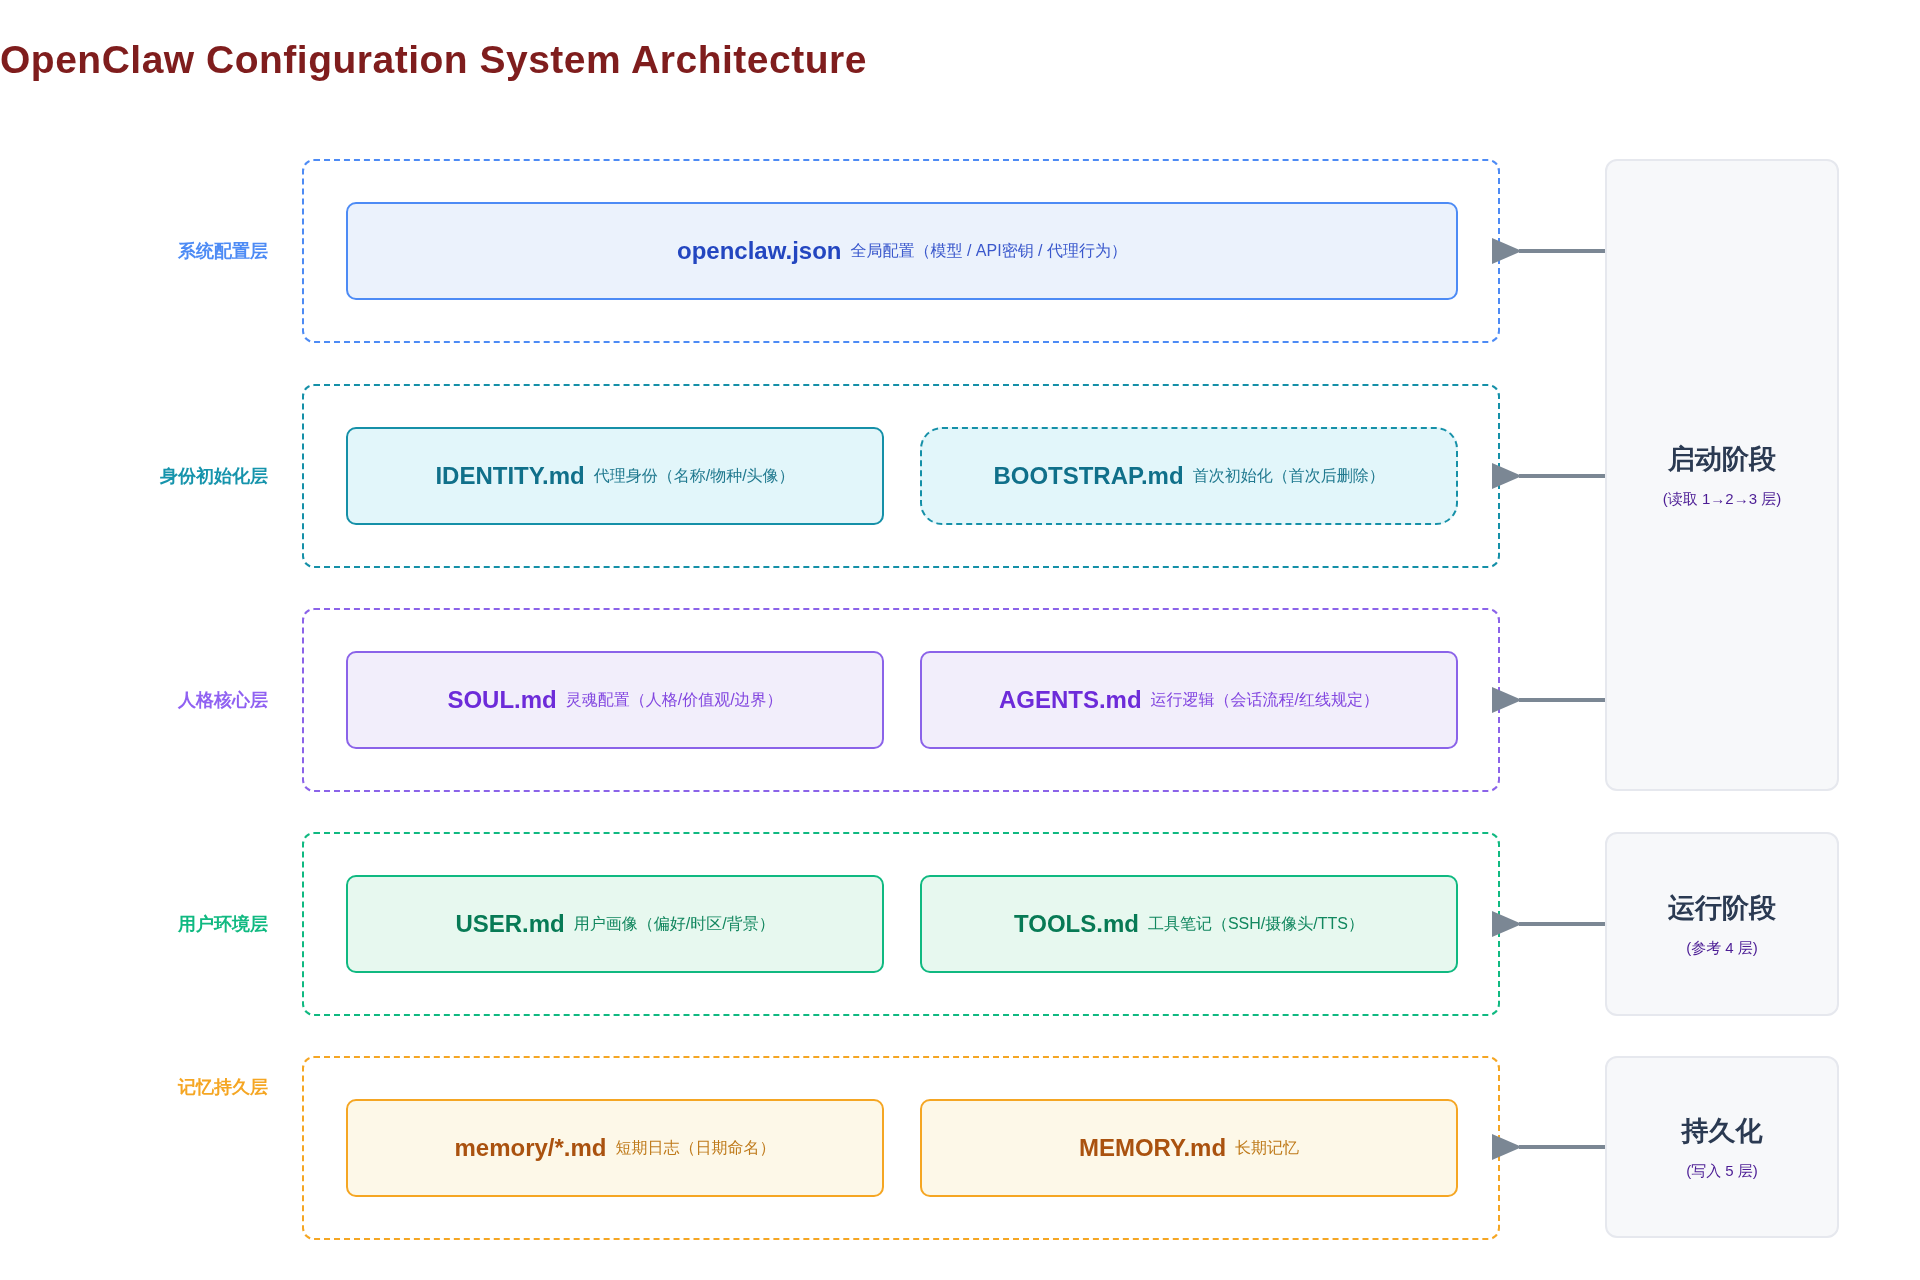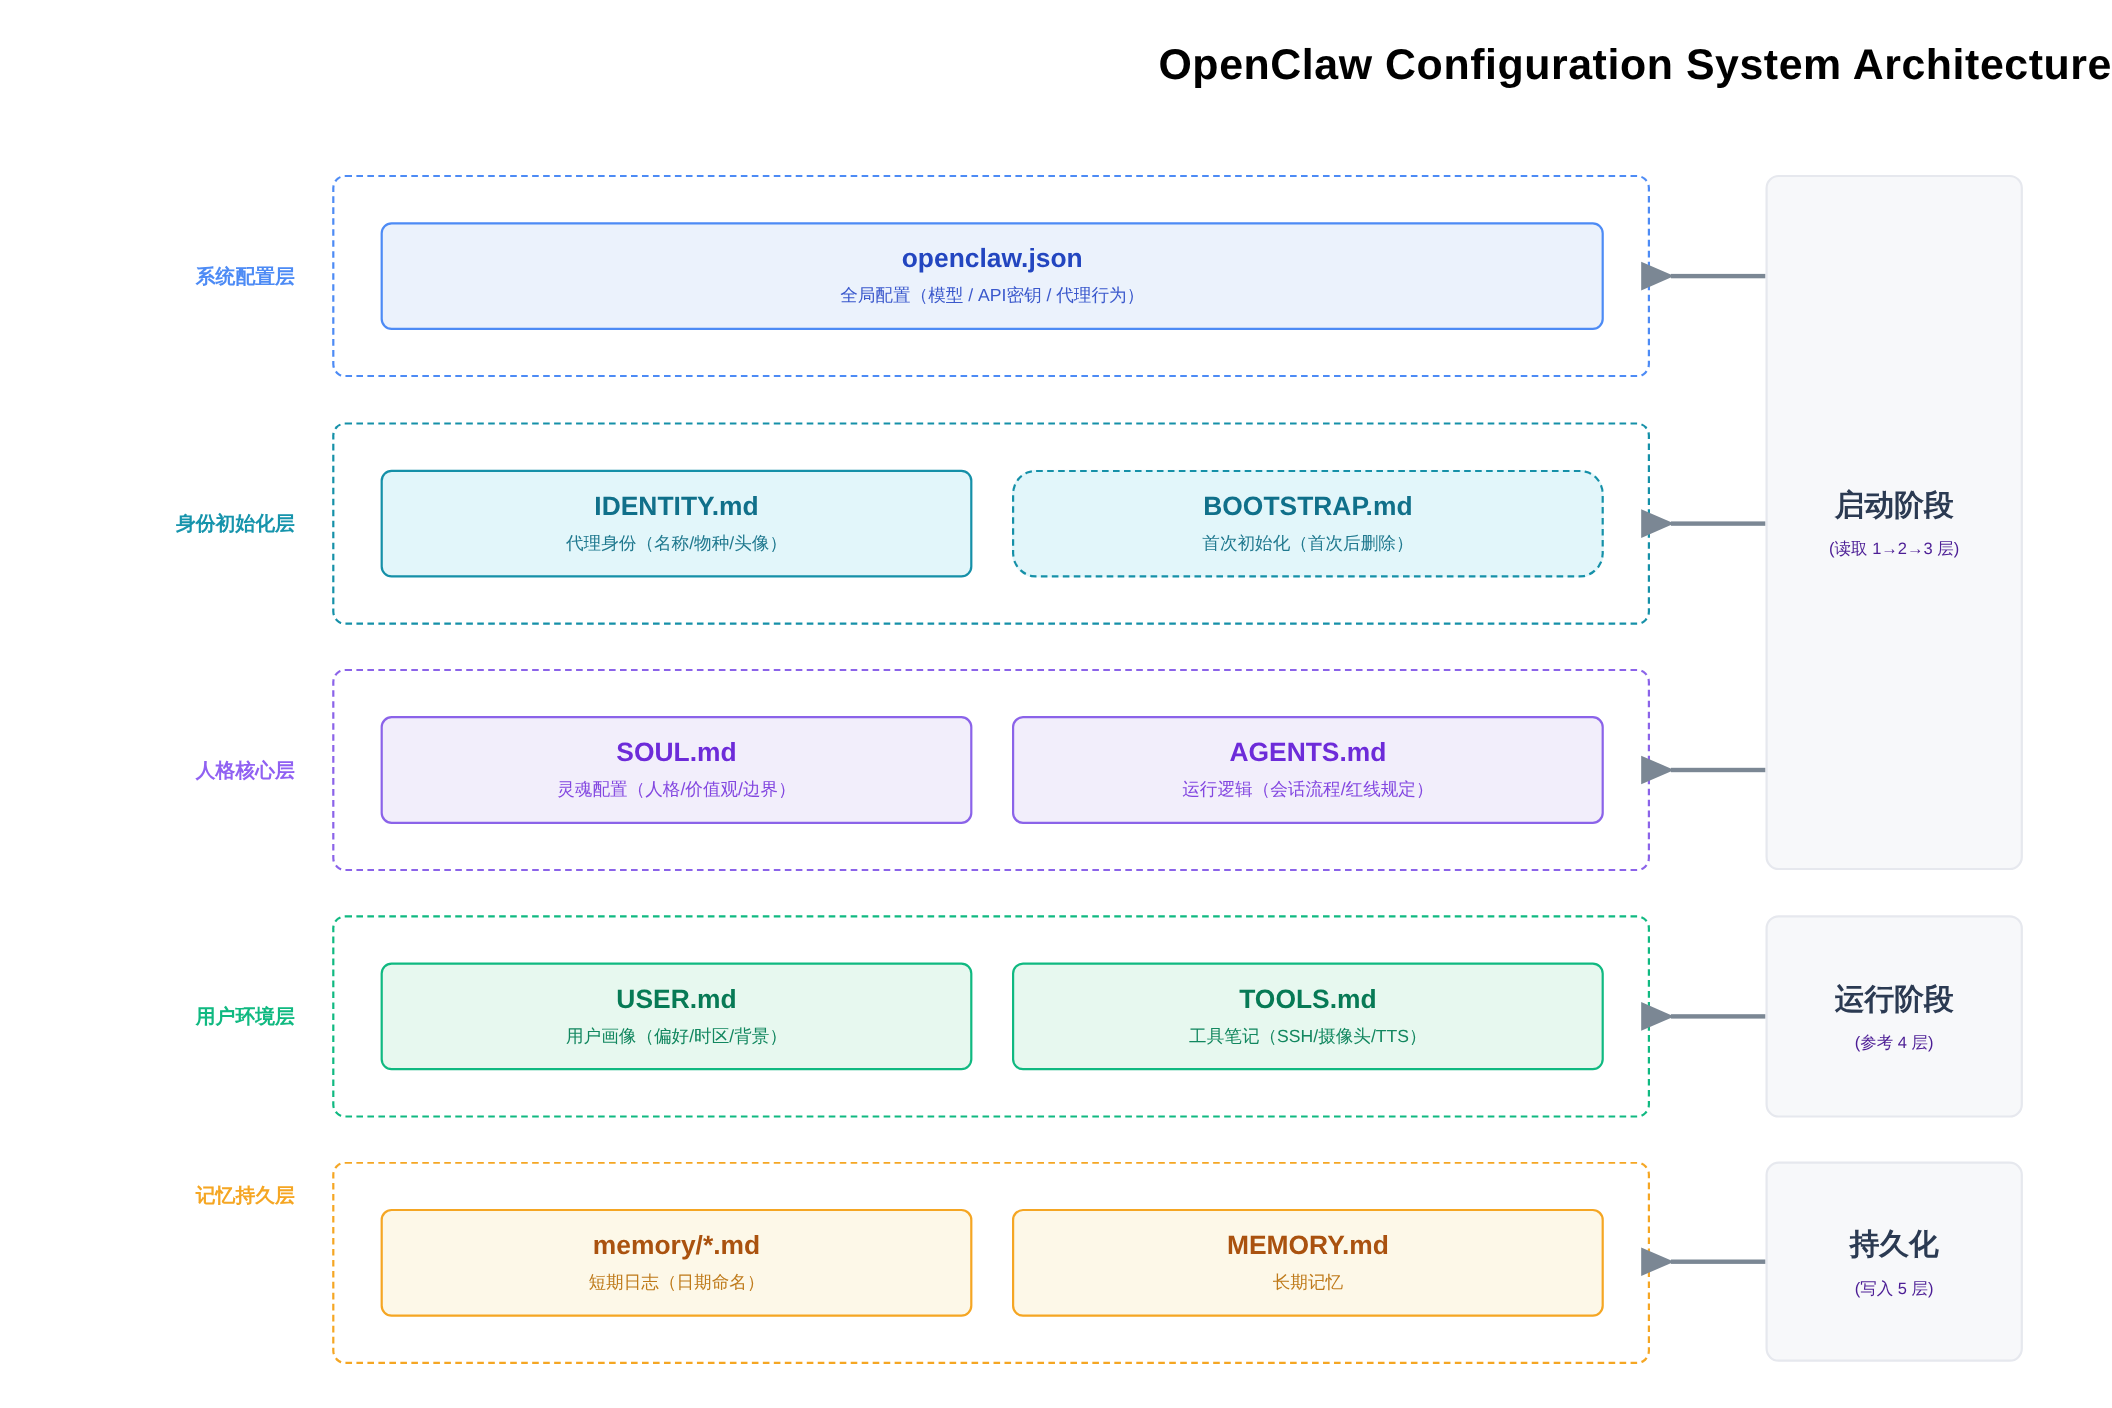--- a/index.html
+++ b/index.html
@@ -5,22 +5,22 @@
   html,body{margin:0;padding:0;background:#ffffff;}
   .canvas{
     position:relative;
     width:1920px;height:1280px;
     background:#ffffff;
     font-family:"Liberation Sans","DejaVu Sans",sans-serif;
     overflow:hidden;
   }
   .diagram-title{
     position:absolute;left:0;right:0;top:38px;
-    text-align:right;
-    font-size:39px;font-weight:bold;color:#000000;
+    text-align:left;
+    font-size:39px;font-weight:bold;color:#7f1d1d;
     letter-spacing:0.5px;
   }
   
   .layer-frame{
     position:absolute;left:302px;width:1198px;height:184px;
     box-sizing:border-box;
     border:2.5px dashed var(--accent);
     border-radius:12px;
     display:flex;align-items:center;
     padding:0 40px 0 42px;gap:36px;
@@ -35,21 +35,21 @@
   .l2{--accent:#1590a8;--fill:#e2f6fa;--title:#10708a;--sub:#20798f;--label:#1694ac;}
   .l3{--accent:#8b63e9;--fill:#f2eefb;--title:#6d2bd9;--sub:#8347e0;--label:#9061f2;}
   .l4{--accent:#10b981;--fill:#e7f8ef;--title:#077a55;--sub:#12875f;--label:#10b981;}
   .l5{--accent:#f5a623;--fill:#fdf8e8;--title:#aa520f;--sub:#bf7a1a;--label:#f5a623;}
   
   .node{
     flex:1;height:98px;box-sizing:border-box;
     background:var(--fill);
     border:2px solid var(--accent);
     border-radius:10px;
-    display:flex;flex-direction:column;align-items:center;justify-content:center;
+    display:flex;align-items:center;justify-content:center;
     gap:9px;
   }
   .node.dashed{border-style:dashed;border-width:2.5px;border-radius:22px;}
   .node-title{font-size:24px;font-weight:bold;color:var(--title);}
   .node-sub{font-size:16px;color:var(--sub);}
   
   .layer-label{
     position:absolute;left:40px;width:228px;
     text-align:right;
     font-size:18px;font-weight:bold;

